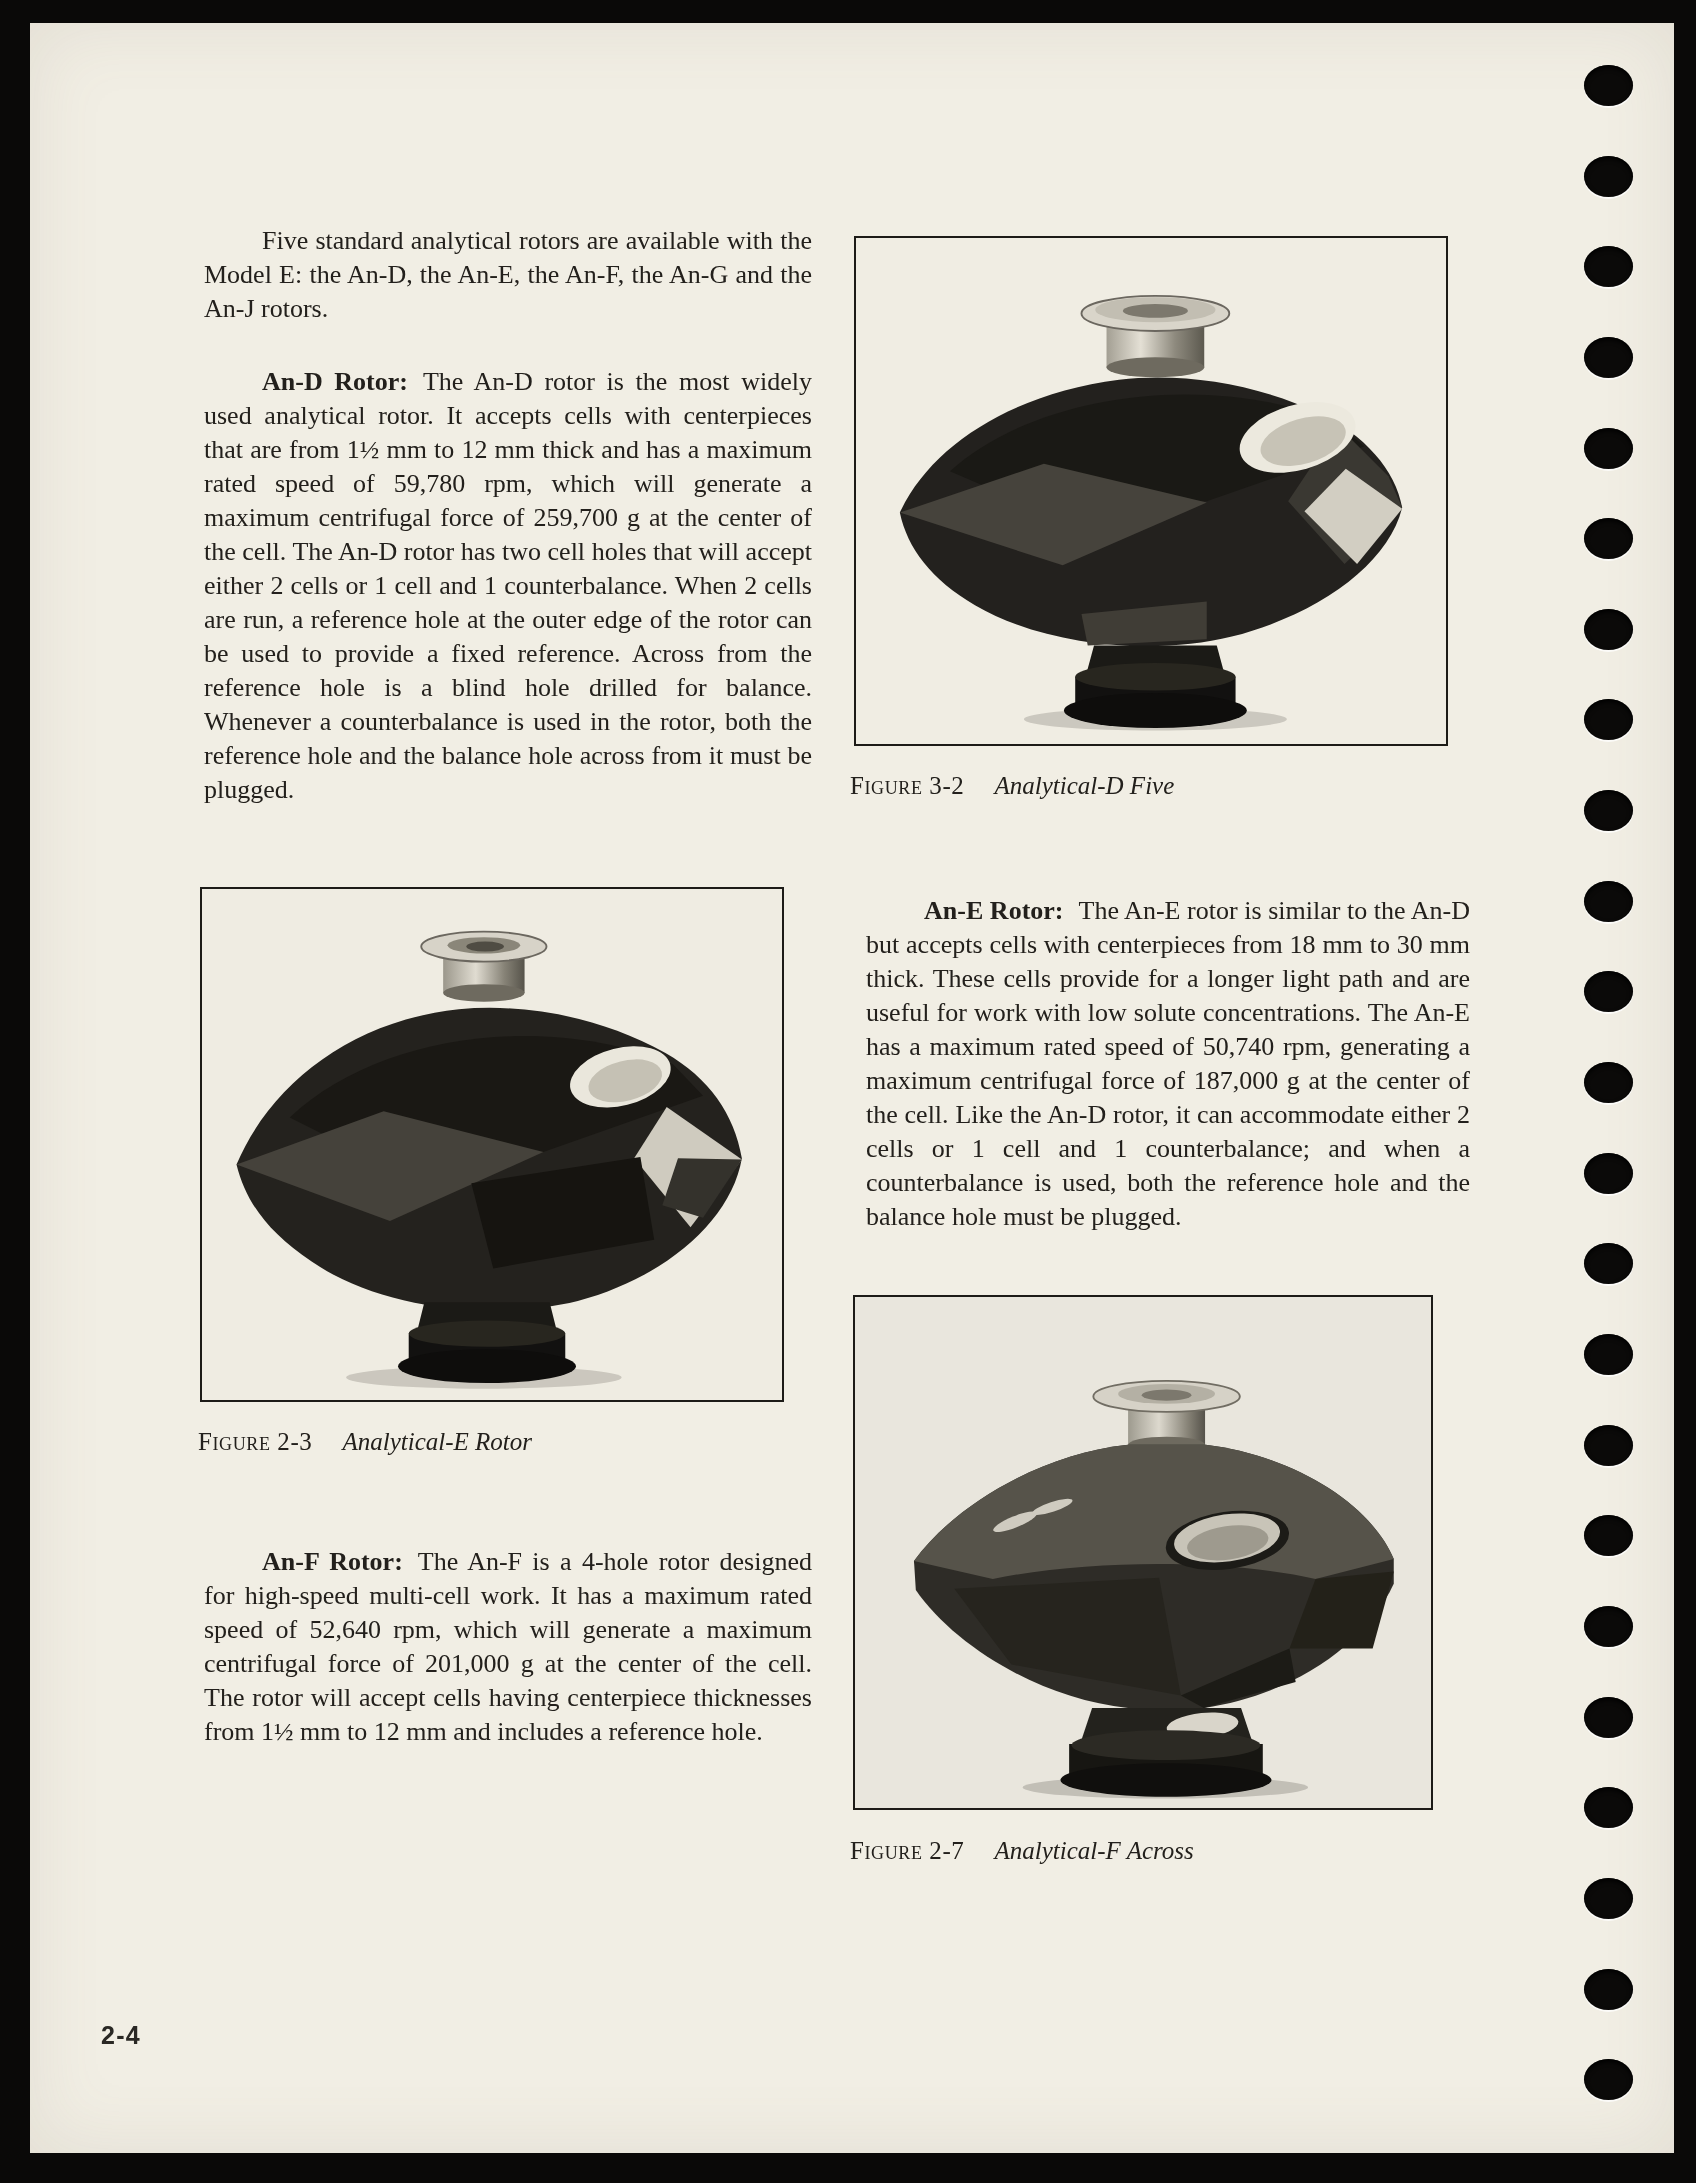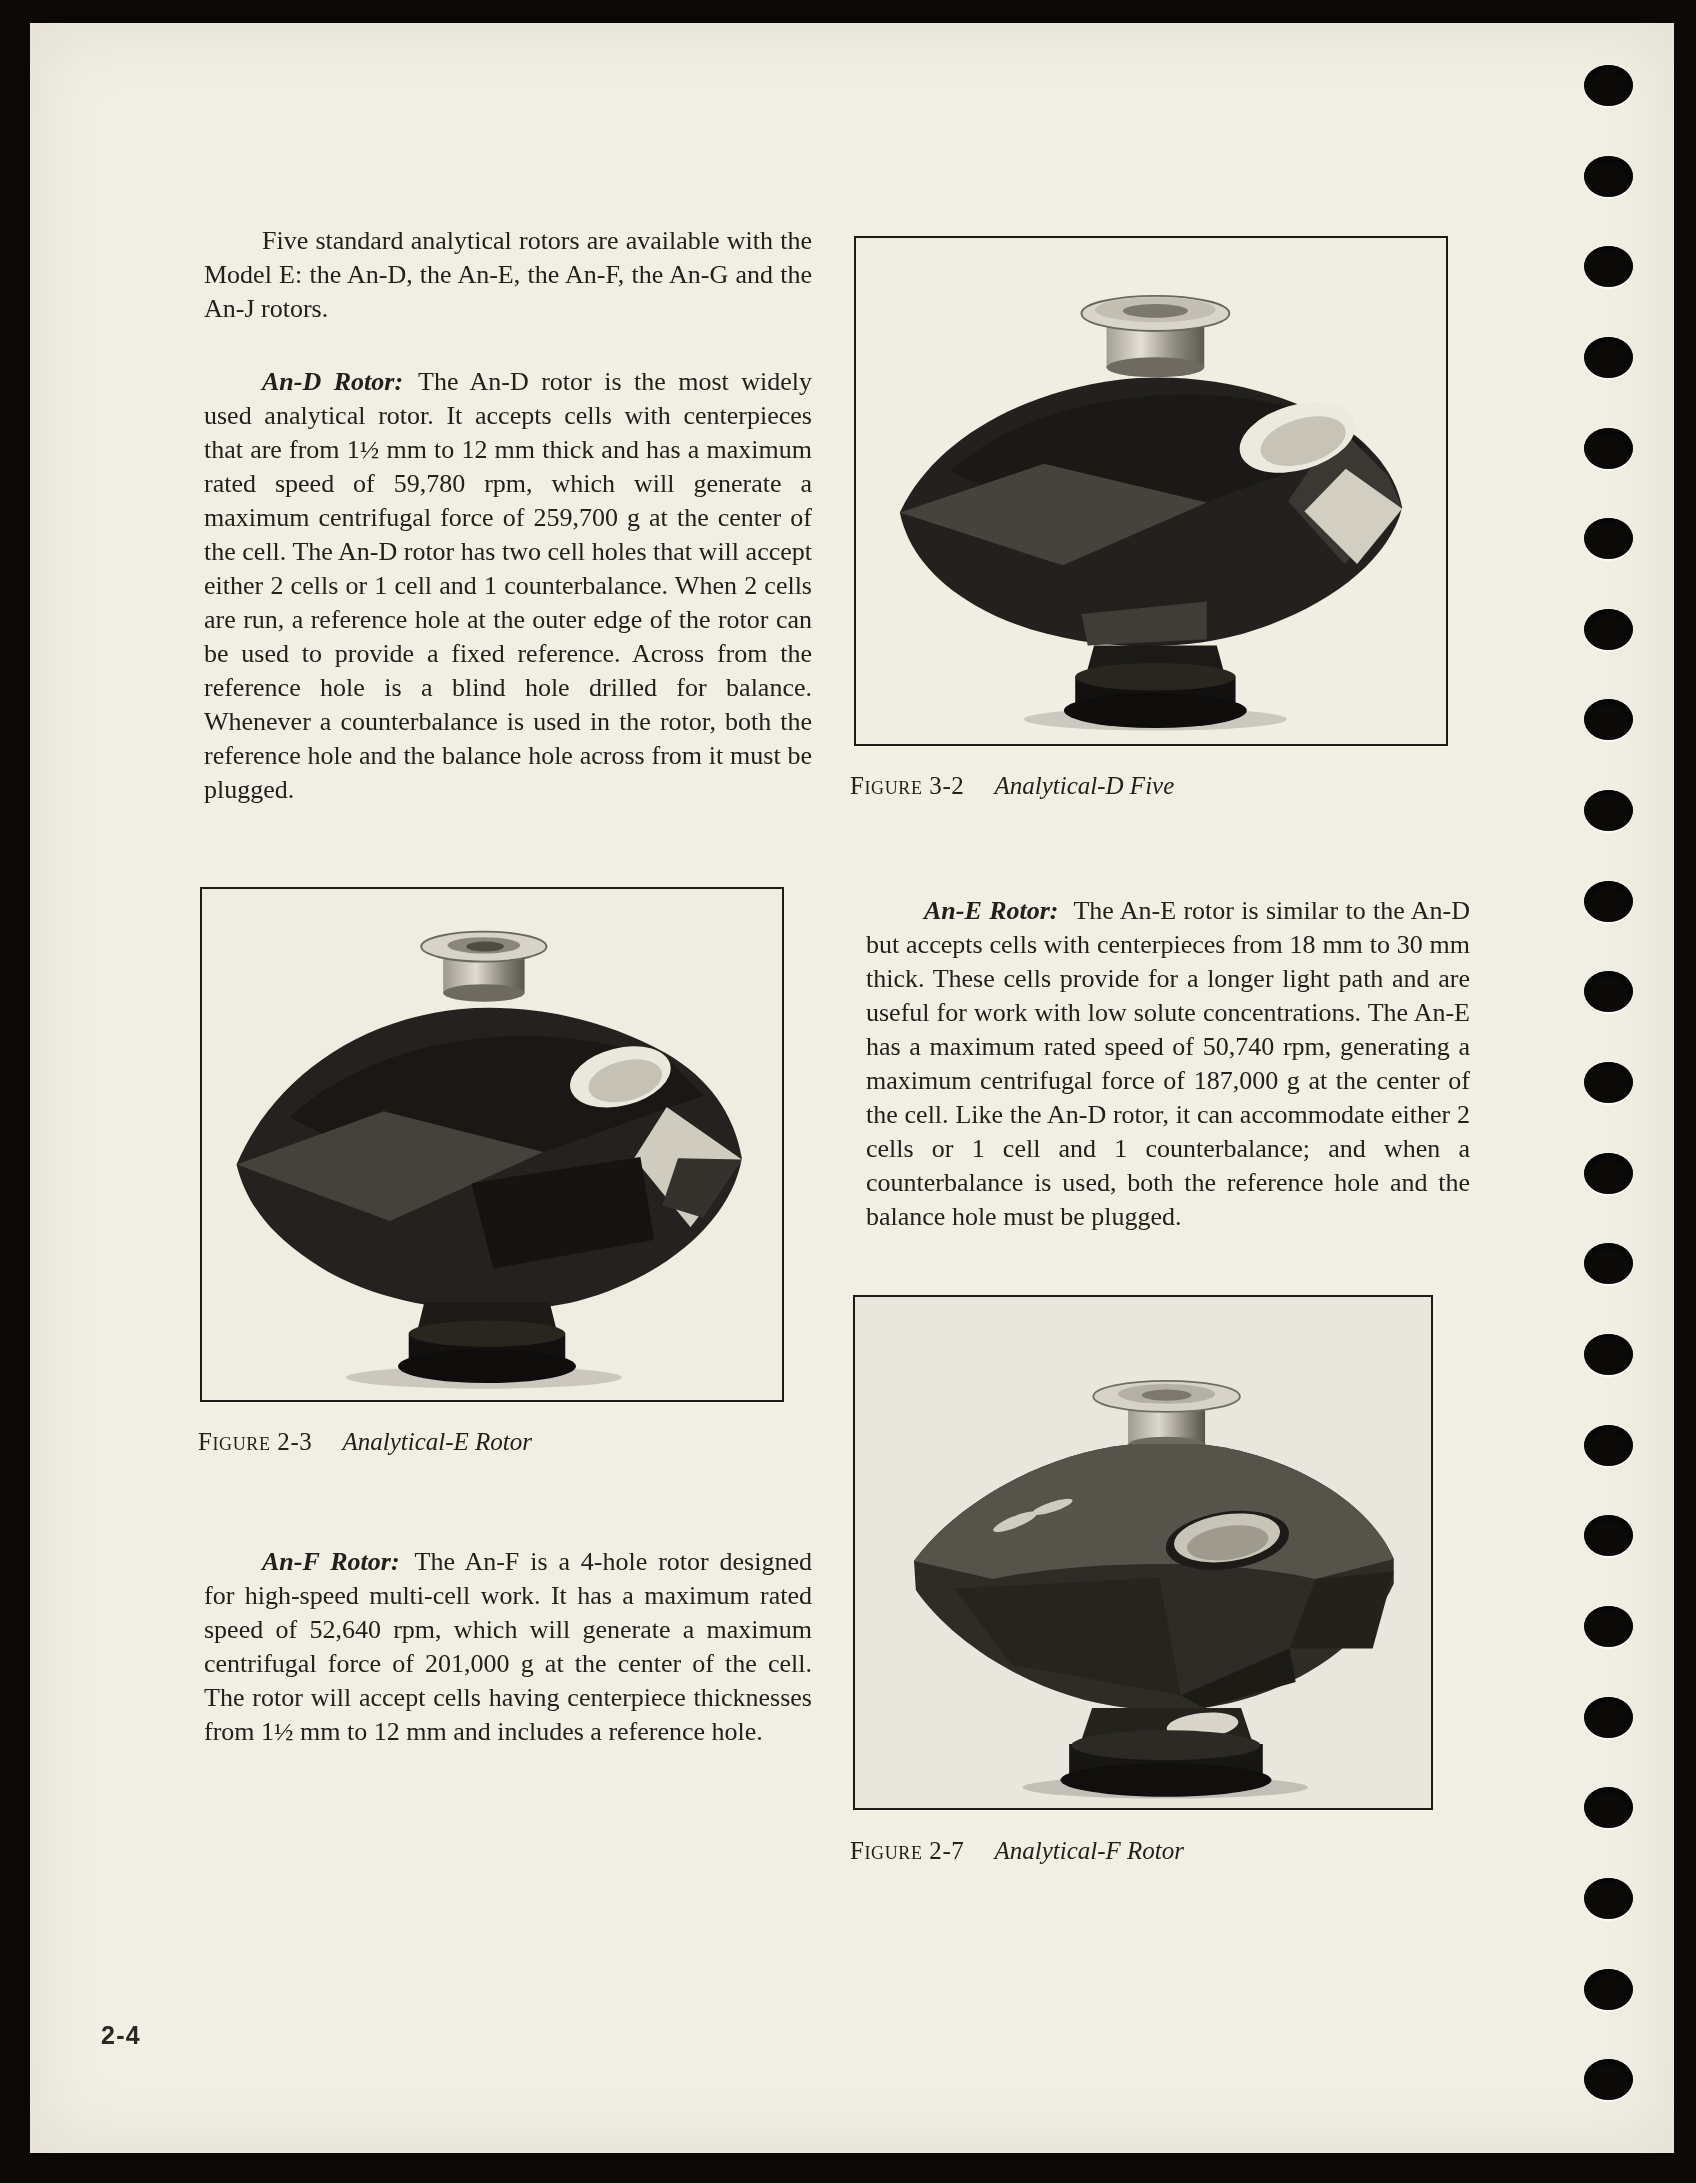--- a/index.html
+++ b/index.html
@@ -18,21 +18,21 @@
     position:absolute;left:1554px;width:49px;height:41px;
     background:#0b0a09;border-radius:50%;
     box-shadow:0 1.9px 0 rgba(255,255,255,0.75), inset 0 2.5px 5px #000;
   }
   
   .para{
     position:absolute;margin:16px;
     font-size:26px;line-height:34px;color:#23201c;
     text-align:justify;text-indent:58px;
   }
-  .lead{font-weight:bold;font-style:italic;margin-right:15px;}
+  .lead{font-weight:bold;margin-right:15px;}
   
   .figbox{
     position:absolute;border:2.5px solid #1d1b17;background:#f0ede3;
     box-sizing:border-box;
   }
   .figbox svg{display:block;width:100%;height:100%;}
   .caption{
     position:absolute;font-size:25px;color:#23201c;white-space:nowrap;
   }
   .figlabel{font-variant:small-caps;letter-spacing:0.6px;}
@@ -196,19 +196,19 @@
       <path d="M525,642 L700,566 L710,620 L562,662 Z" fill="#1c1b16"></path>
       <path d="M382,662 L622,662 L642,722 L362,722 Z" fill="#23221d"></path>
       <ellipse cx="560" cy="690" rx="58" ry="20" transform="rotate(-6 560 690)" fill="#d9d5ca"></ellipse>
       <rect x="345" y="720" width="312" height="58" fill="#171612"></rect>
       <ellipse cx="501" cy="778" rx="170" ry="27" fill="#100f0d"></ellipse>
       <ellipse cx="501" cy="722" rx="152" ry="24" fill="#2c2a24"></ellipse>
     </svg>
   </div>
 
   <div class="caption" style="left:820px;top:1814px;">
-    <span class="figlabel">Figure 2-7</span><span class="figtitle">Analytical-F Rotor</span>
+    <span class="figlabel">Figure 2-7</span><span class="figtitle">Analytical-F Across</span>
   </div>
 
   <div class="pagenum">2-4</div>
 
 </div>
 
 
 </body></html>

